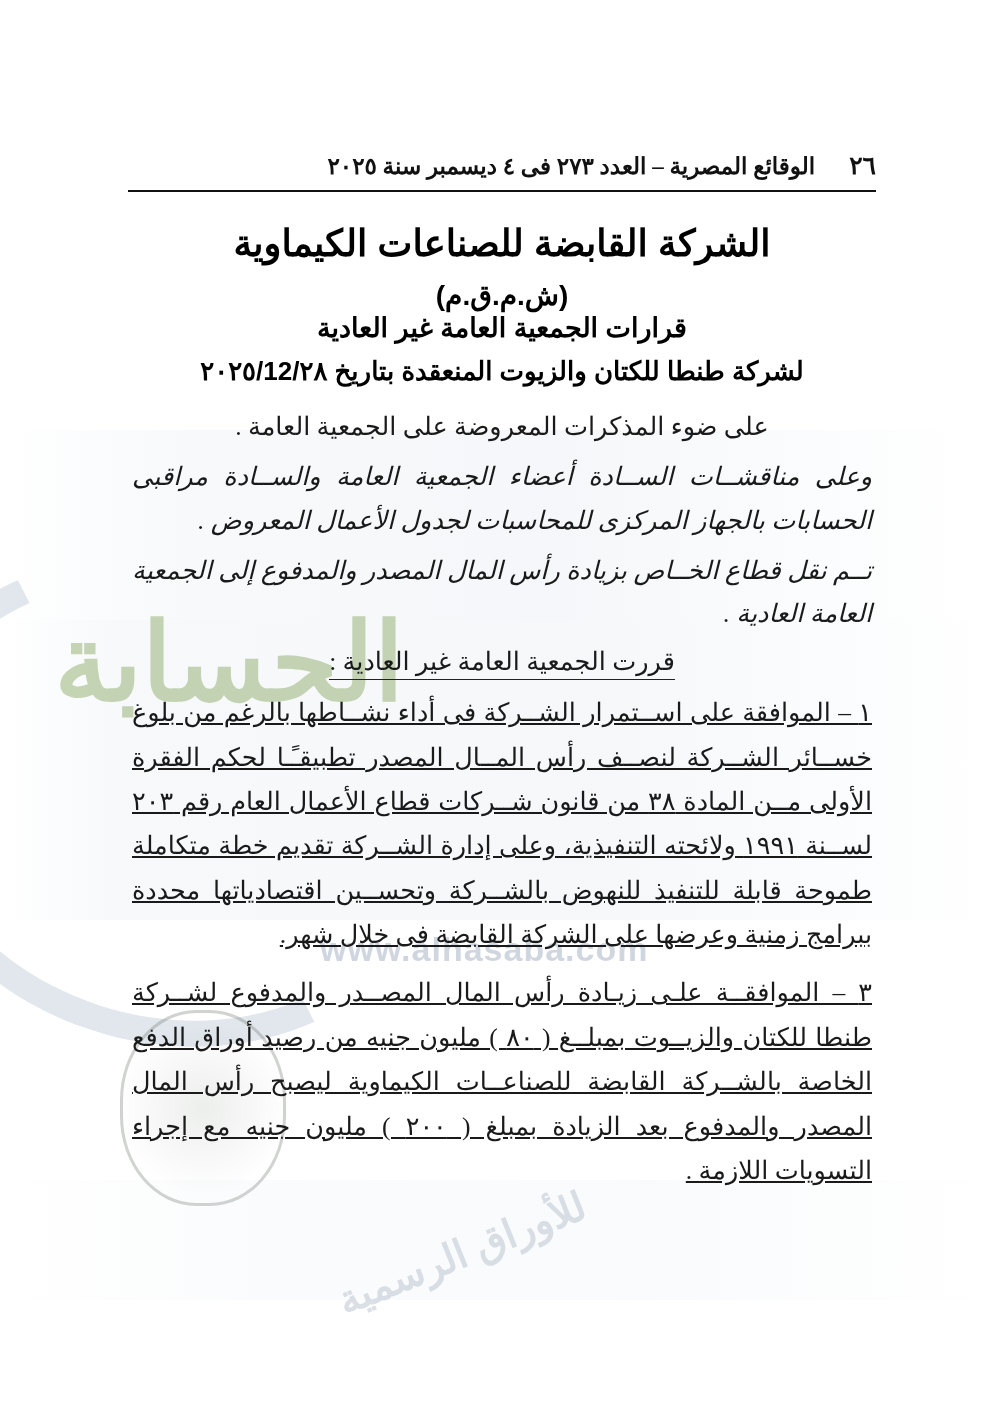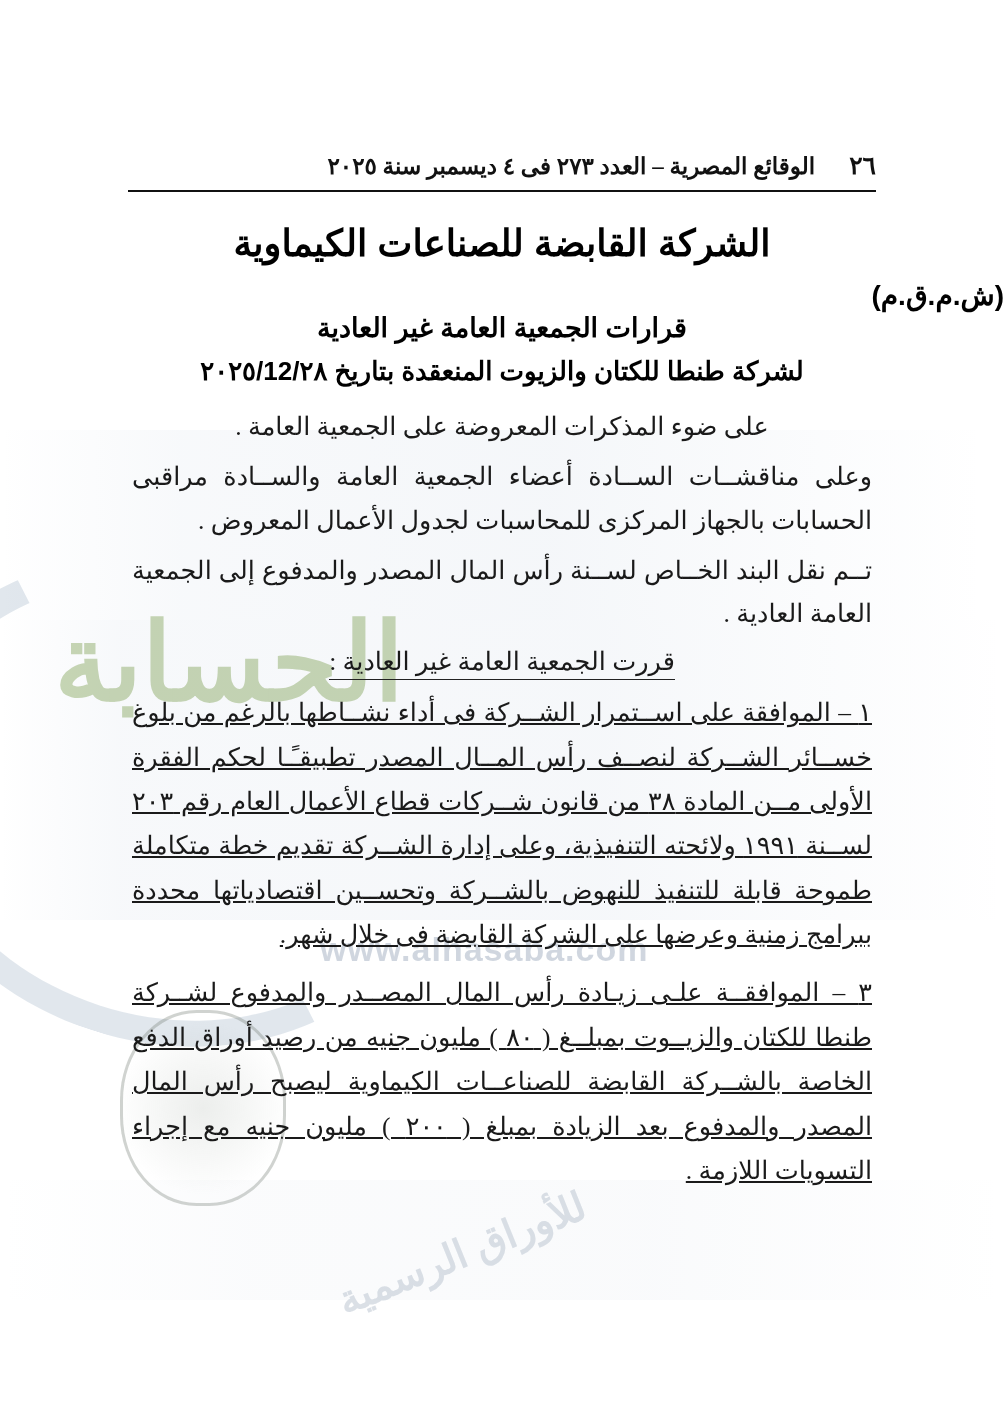--- a/index.html
+++ b/index.html
@@ -103,20 +103,21 @@
   .title-main {
     text-align: center;
     font-family: "Liberation Sans", sans-serif;
     font-weight: bold;
     font-size: 37px;
     margin-top: 30px;
     letter-spacing: 0px;
     color: #000;
   }
   .title-sub1 {
+    text-align: center;
     font-family: "Liberation Sans", sans-serif;
     font-weight: bold;
     font-size: 28px;
     margin-top: 14px;
     color: #000;
   }
   .title-sub2 {
     text-align: center;
     font-family: "Liberation Sans", sans-serif;
     font-weight: bold;
@@ -144,20 +145,21 @@
     text-align: justify;
     text-justify: inter-word;
     text-align-last: center;
   }
   p.para.lead {
     text-align: right;
   }
   p.para.just {
     text-align: justify;
     text-align-last: right;
+    font-style: italic;
   }
   .decision-head {
     font-family: "Liberation Serif", serif;
     font-size: 25.5px;
     margin: 10px 0 0 0;
     text-align: center;
   }
   .decision-head span.underlined {
     border-bottom: 1.6px solid #222;
     padding-bottom: 3px;
@@ -195,21 +197,21 @@
   <div class="header-rule"></div>
 
   <div class="title-main">الشركة القابضة للصناعات الكيماوية</div>
   <div class="title-sub1">(ش.م.ق.م)</div>
   <div class="title-sub2">قرارات الجمعية العامة غير العادية</div>
   <div class="title-sub3">لشركة طنطا للكتان والزيوت المنعقدة بتاريخ ٢٠٢٥/12/٢٨</div>
 
   <div class="body-block">
     <p class="para lead">على ضوء المذكرات المعروضة على الجمعية العامة .</p>
     <p class="para just">وعلى مناقشــات الســادة أعضاء الجمعية العامة والســادة مراقبى الحسابات بالجهاز المركزى للمحاسبات لجدول الأعمال المعروض .</p>
-    <p class="para just">تــم نقل البند الخــاص لســنة رأس المال المصدر والمدفوع إلى الجمعية العامة العادية .</p>
+    <p class="para just">تــم نقل قطاع الخــاص بزيادة رأس المال المصدر والمدفوع إلى الجمعية العامة العادية .</p>
 
     <p class="decision-head">
       <span class="underlined">قررت الجمعية العامة غير العادية :</span>
     </p>
 
     <p class="item">١ – الموافقة على اســتمرار الشــركة فى أداء نشــاطها بالرغم من بلوغ خســائر الشــركة لنصــف رأس المــال المصدر تطبيقـًـا لحكم الفقرة الأولى مــن المادة ٣٨ من قانون شــركات قطاع الأعمال العام رقم ٢٠٣ لســنة ١٩٩١ ولائحته التنفيذية، وعلى إدارة الشــركة تقديم خطة متكاملة طموحة قابلة للتنفيذ للنهوض بالشــركة وتحســين اقتصادياتها محددة ببرامج زمنية وعرضها على الشركة القابضة فى خلال شهر.</p>
     <p class="item">٣ – الموافقــة علـى زيـادة رأس المال المصــدر والمدفوع لشــركة طنطا للكتان والزيــوت بمبلــغ ( ٨٠ ) مليون جنيه من رصيد أوراق الدفع الخاصة بالشــركة القابضة للصناعــات الكيماوية ليصبح رأس المال المصدر والمدفوع بعد الزيادة بمبلغ ( ٢٠٠ ) مليون جنيه مع إجراء التسويات اللازمة .</p>
   </div>
 
 </div>

